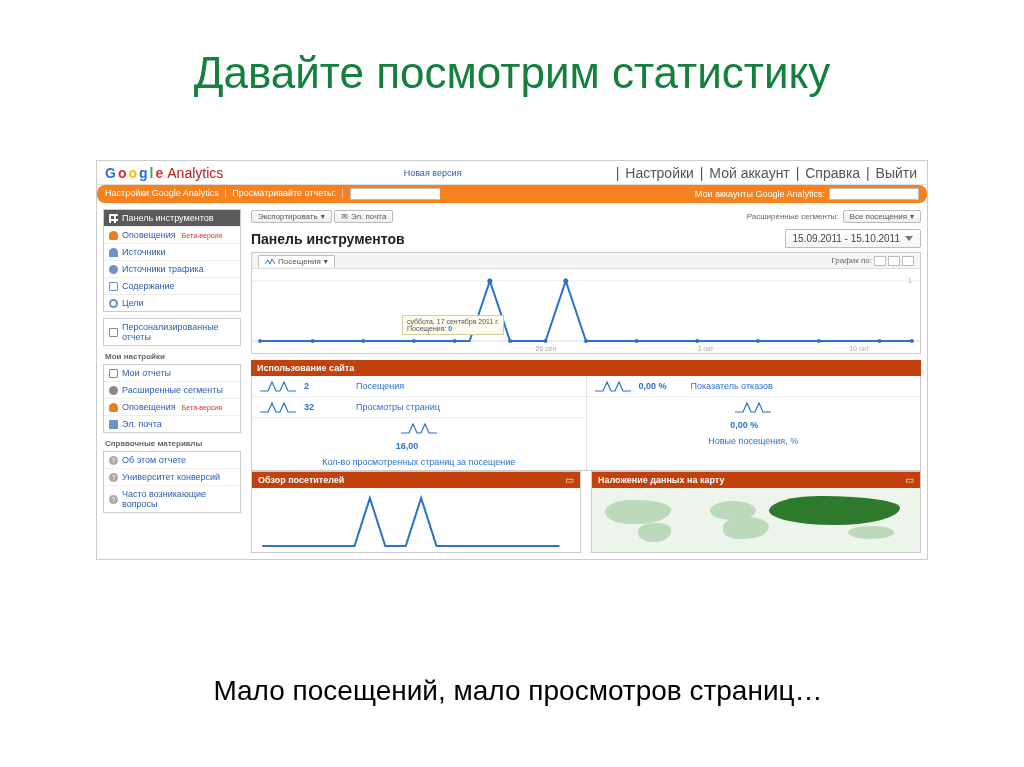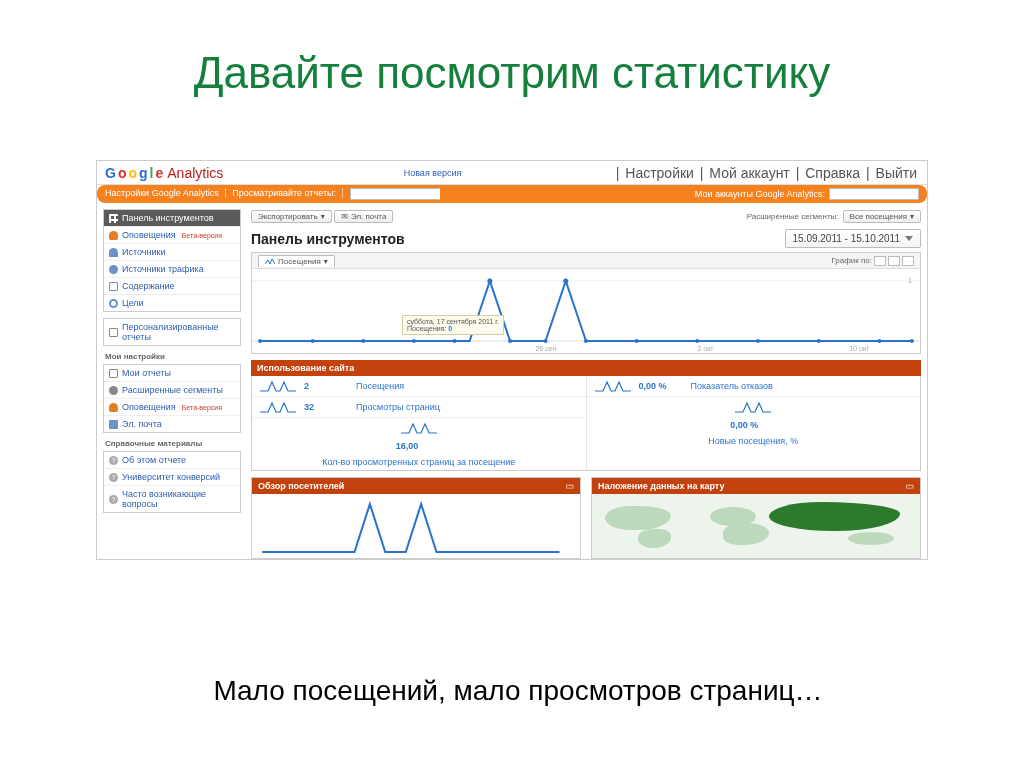--- a/index.html
+++ b/index.html
@@ -75,21 +75,21 @@
   
   .metrics{display:flex;border:1px solid #ccc;border-top:none;}
   .mcol{flex:1;min-width:0;}
   .mcol:first-child{border-right:1px solid #e4e4e4;}
   .mrow{display:flex;align-items:center;gap:6px;padding:3px 6px;border-bottom:1px solid #eee;font-size:9px;}
   .mrow:last-child{border-bottom:none;flex-direction:column;}
   .mspark{width:40px;height:14px;flex:none;}
   .mval{color:#2a73cc;font-weight:bold;min-width:46px;}
   .mlabel{color:#2a73cc;}
   
-  .panels2{display:flex;gap:10px;margin-top:6px;}
+  .panels2{display:flex;gap:10px;}
   .panel{flex:1;border:1px solid #ccc;min-width:0;}
   .panel .secbar{margin-top:0;}
   .panel-body{height:64px;background:#fff;position:relative;overflow:hidden;}
   .map{position:relative;width:100%;height:100%;background:#ecf4ec;}
   .map .land{position:absolute;background:#2d7a2d;}
 </style>
 </head>
 <body>
 
 <div class="slide">

